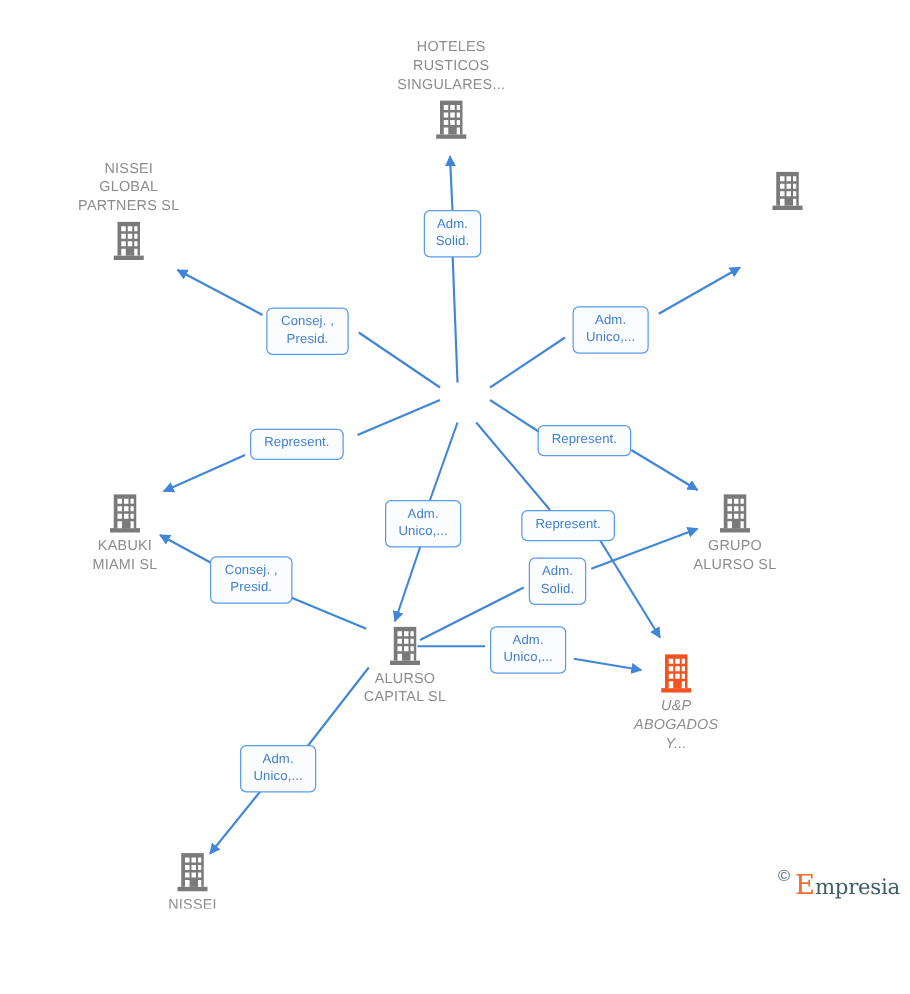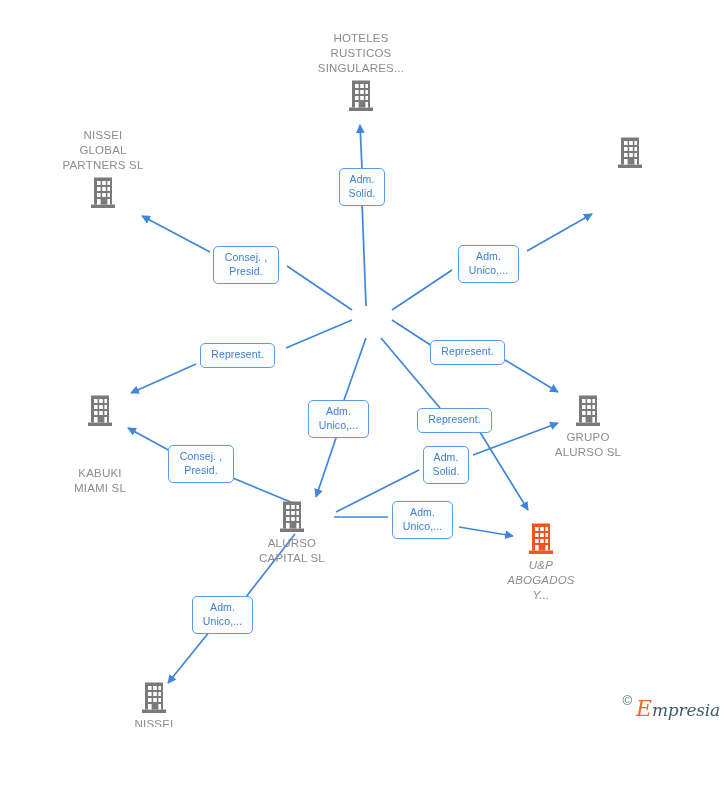--- a/index.html
+++ b/index.html
@@ -70,21 +70,20 @@
     gap: 4px;
     font-size: 16px;
     color: #3f5c66;
   }
   .watermark .wm-c {
     font-size: 13px;
     color: #4a6b75;
   }
   .watermark .wm-word {
     font-family: "DejaVu Serif", serif;
-    font-style: italic;
     font-size: 17px;
     color: #3f5c66;
     letter-spacing: -0.2px;
     margin-top: 17px;
   }
   .watermark .wm-word .wm-e {
     color: #ef6a33;
     font-size: 22px;
   }
 </style>
@@ -203,21 +202,21 @@
             <rect x="14.2" y="17" width="3.6" height="4"></rect>
             <rect x="19.4" y="17" width="2.6" height="4"></rect>
           <rect x="9" y="23" width="3.6" height="5.5"></rect>
             <rect x="19.4" y="23" width="2.6" height="5.5"></rect>
         </g>
       </svg>
     </div>
   </div>
 
 
-  <div class="node label-bottom" style="left:100px; top:394px;gap:36px;">
+  <div class="node label-bottom" style="left:100px; top:394px;">
     <div class="node-label">KABUKI
 MIAMI  SL</div>
     <div class="node-icon">
       <svg width="30" height="33" viewBox="0 0 30 33" xmlns="http://www.w3.org/2000/svg">
         <rect x="6" y="1.5" width="18" height="27" fill="#7a7a7a"></rect>
         <rect x="3" y="28.5" width="24" height="3.5" fill="#7a7a7a"></rect>
         <g fill="#ffffff">
           <rect x="9" y="5" width="3.6" height="4"></rect>
             <rect x="14.2" y="5" width="3.6" height="4"></rect>
             <rect x="19.4" y="5" width="2.6" height="4"></rect>
@@ -251,21 +250,21 @@
           <rect x="9" y="17" width="3.6" height="4"></rect>
             <rect x="14.2" y="17" width="3.6" height="4"></rect>
             <rect x="19.4" y="17" width="2.6" height="4"></rect>
           <rect x="9" y="23" width="3.6" height="5.5"></rect>
             <rect x="19.4" y="23" width="2.6" height="5.5"></rect>
         </g>
       </svg>
     </div>
   </div>
 
-  <div class="node label-bottom" style="left:292px; top:500px;">
+  <div class="node label-bottom" style="left:324px; top:500px;">
     <div class="node-label">ALURSO
 CAPITAL  SL</div>
     <div class="node-icon">
       <svg width="30" height="33" viewBox="0 0 30 33" xmlns="http://www.w3.org/2000/svg">
         <rect x="6" y="1.5" width="18" height="27" fill="#7a7a7a"></rect>
         <rect x="3" y="28.5" width="24" height="3.5" fill="#7a7a7a"></rect>
         <g fill="#ffffff">
           <rect x="9" y="5" width="3.6" height="4"></rect>
             <rect x="14.2" y="5" width="3.6" height="4"></rect>
             <rect x="19.4" y="5" width="2.6" height="4"></rect>

